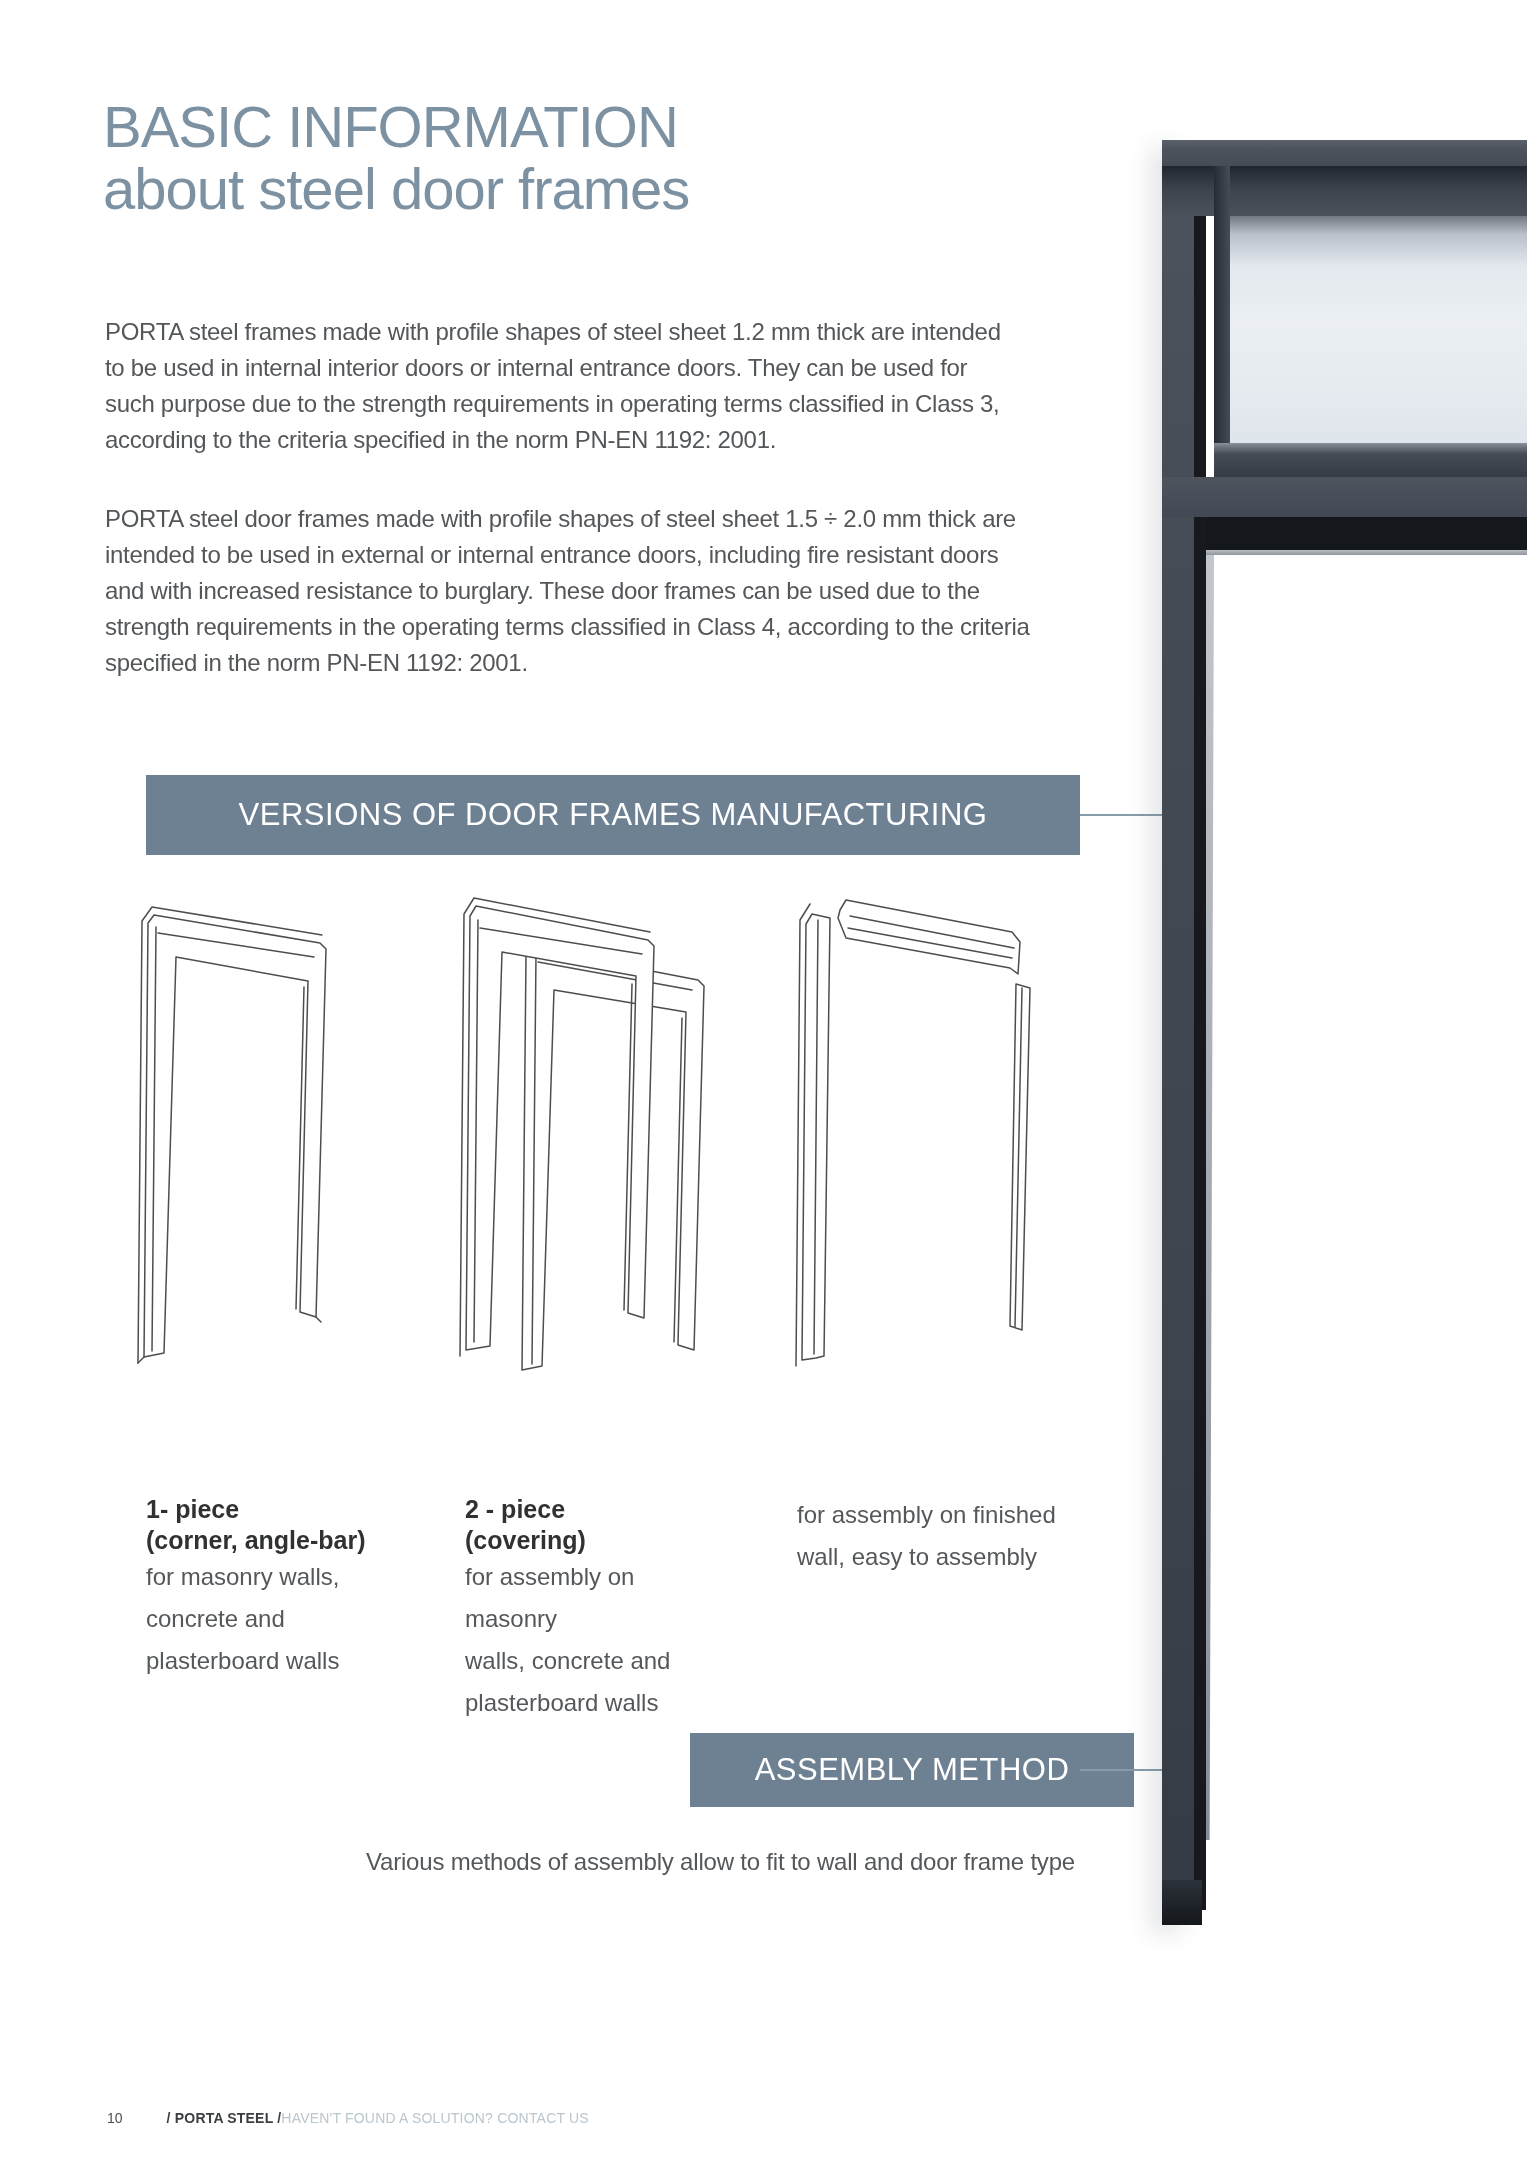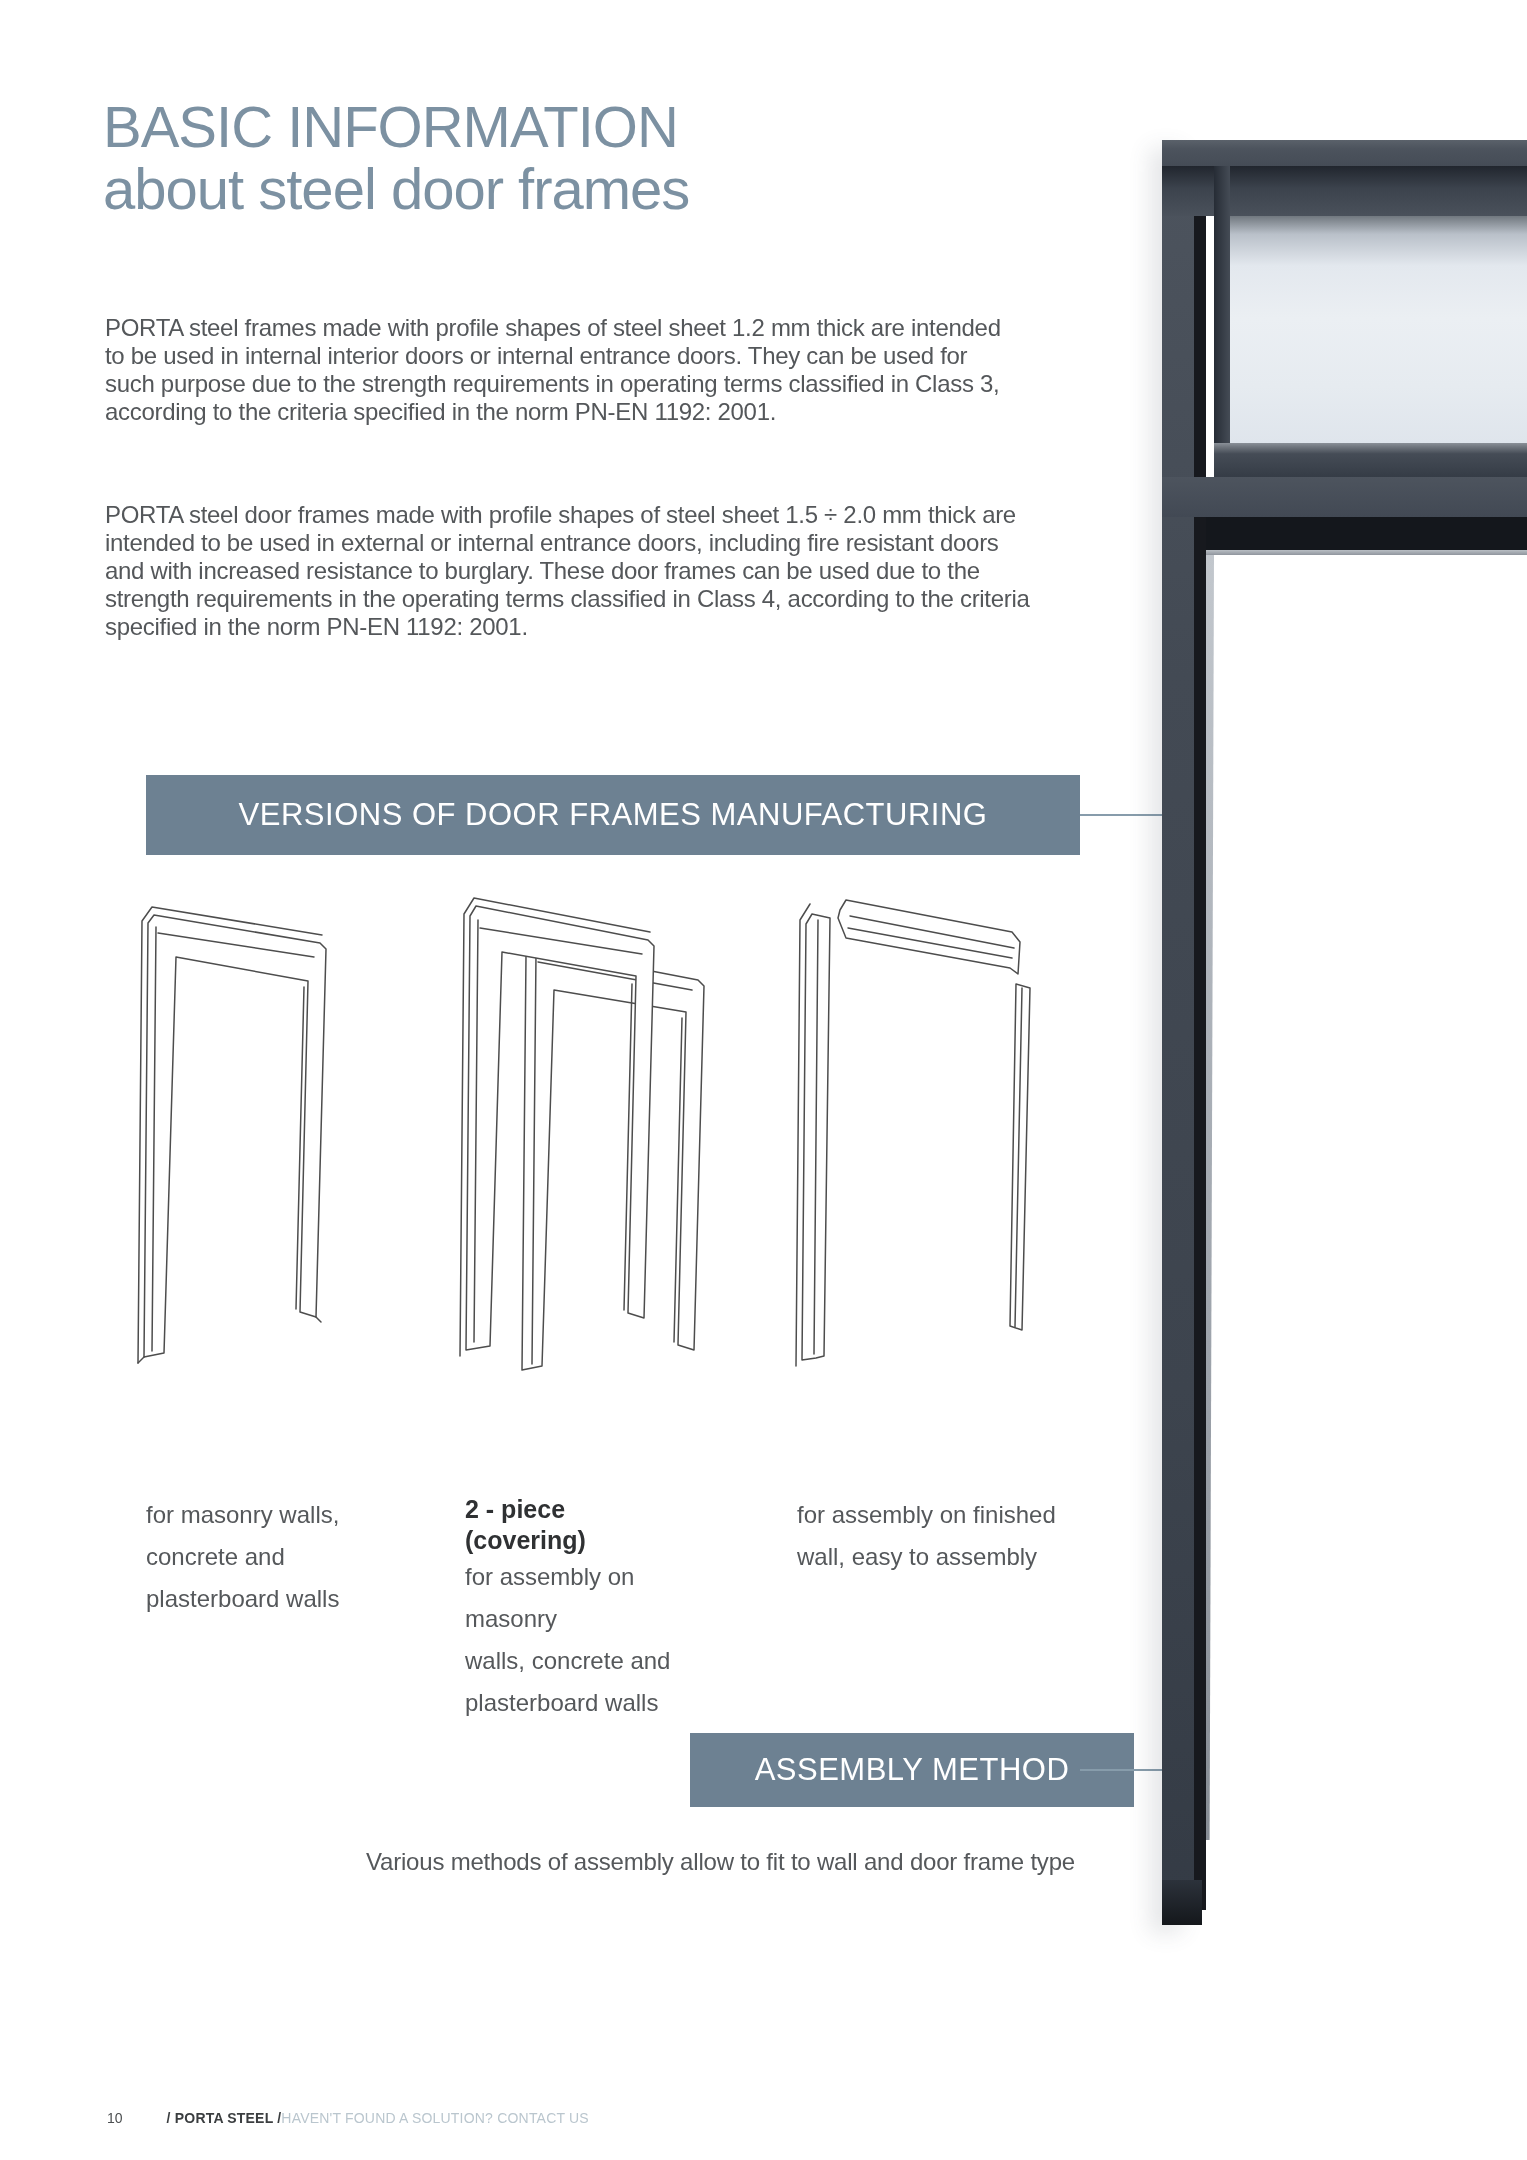--- a/index.html
+++ b/index.html
@@ -1,20 +1,20 @@
 <!DOCTYPE html>
 <html><head>
 <meta charset="utf-8">
 <style>
   html,body{margin:0;padding:0;background:#ffffff;}
   .page{position:relative;width:1527px;height:2160px;background:#ffffff;overflow:hidden;
         font-family:Liberation Sans, sans-serif;border-radius:9px;}
   .page-title{position:absolute;left:103px;top:96px;font-size:58px;line-height:62px;
         font-weight:300;color:#7c91a2;letter-spacing:-1px;white-space:pre-line;}
-  .intro{position:absolute;left:105px;width:960px;font-size:24px;line-height:28px;
+  .intro{position:absolute;left:105px;width:960px;font-size:24px;line-height:36px;
         color:#54575a;letter-spacing:-0.3px;white-space:pre-line;margin:0;}
   .intro.p1{top:314px;}
   .intro.p2{top:501px;}
   .banner{position:absolute;background:#6d8192;color:#ffffff;display:flex;
         align-items:center;justify-content:center;}
   .banner .banner-label{font-size:31px;font-weight:400;letter-spacing:0.5px;}
   .banner.versions{left:146px;top:775px;width:934px;height:80px;}
   .banner.assembly{left:690px;top:1733px;width:444px;height:74px;}
   .conn-line{position:absolute;height:2px;background:#879cab;}
   .conn-ring{position:absolute;width:12px;height:12px;border:2px solid #ccd3d9;
@@ -113,20 +113,22 @@
     <path class="band" d="M14,472 L18,36 L24,26 L42,30 L36,468 L28,470 Z"></path>
     <path d="M30,32 L26,466"></path>
     <path class="band" d="M52,22 L58,12 L224,44 L232,54 L230,86 L222,80 L58,50 L50,30 Z"></path>
     <path d="M62,28 L226,60"></path>
     <path d="M60,40 L224,70"></path>
     <path class="band" d="M228,96 L242,100 L234,442 L222,438 Z"></path>
     <path d="M234,100 L227,439"></path>
   </svg>
 
   <div class="caption c1">
+    <div class="cap-title">1- piece
+(corner, angle-bar)</div>
     <div class="cap-desc">for masonry walls,
 concrete and
 plasterboard walls</div>
   </div>
   <div class="caption c2">
     <div class="cap-title">2 - piece
 (covering)</div>
     <div class="cap-desc">for assembly on masonry
 walls, concrete and
 plasterboard walls</div>

